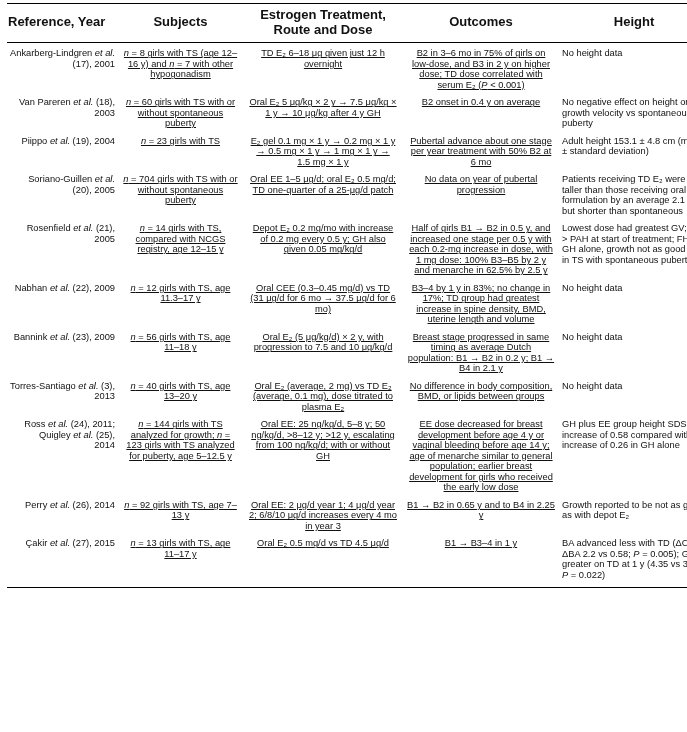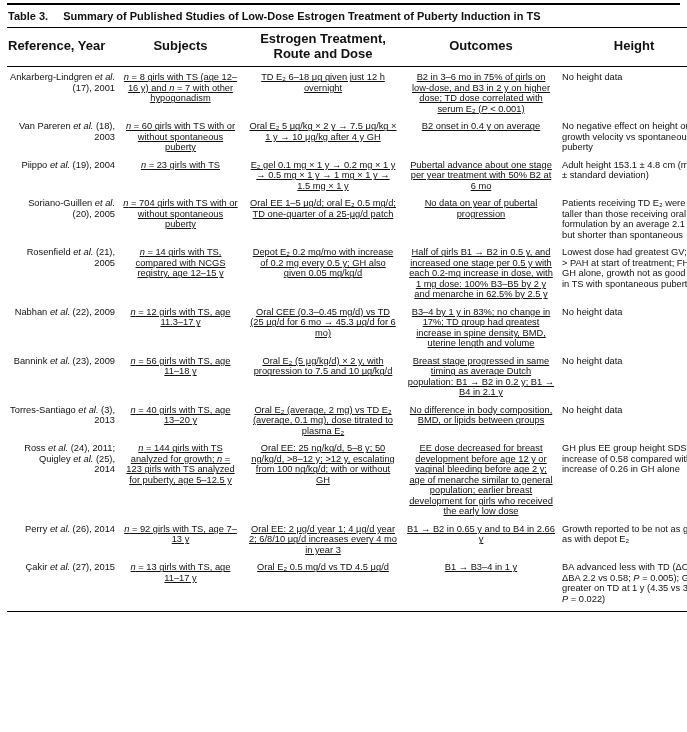--- a/index.html
+++ b/index.html
@@ -40,23 +40,20 @@
   .col2{width:121px;}
   .col3{width:152px;}
   .col4{width:152px;margin-left:13px;}
   .col5{width:142px;}
   i{font-style:italic;}
 </style>
 </head>
 <body>
 
 <div class="page">
-  <div class="caption">
-    <span class="tbl-label">Table 3.</span><span>Summary of Published Studies of Low-Dose Estrogen Treatment of Puberty Induction in TS</span>
-  </div>
   <table class="studies">
     <thead>
       <tr>
           <th class="col1">Reference, Year</th>
           <th class="col2">Subjects</th>
           <th class="col3">Estrogen Treatment,
 Route and Dose</th>
           <th class="col4">Outcomes</th>
           <th class="col5">Height</th>
         </tr>
@@ -93,21 +90,21 @@
         <tr>
           <td class="col1">Rosenfield <i>et al.</i> (21), 2005</td>
           <td class="col2"><i>n</i> = 14 girls with TS, compared with NCGS registry, age 12–15 y</td>
           <td class="col3">Depot E₂ 0.2 mg/mo with increase of 0.2 mg every 0.5 y; GH also given 0.05 mg/kg/d</td>
           <td class="col4">Half of girls B1 → B2 in 0.5 y, and increased one stage per 0.5 y with each 0.2-mg increase in dose, with 1 mg dose: 100% B3–B5 by 2 y and menarche in 62.5% by 2.5 y</td>
           <td class="col5">Lowest dose had greatest GV; FH &gt; PAH at start of treatment; FH &gt; GH alone, growth not as good as in TS with spontaneous puberty</td>
         </tr>
         <tr>
           <td class="col1">Nabhan <i>et al.</i> (22), 2009</td>
           <td class="col2"><i>n</i> = 12 girls with TS, age 11.3–17 y</td>
-          <td class="col3">Oral CEE (0.3–0.45 mg/d) vs TD (25 μg/d for 6 mo → 45.3 μg/d for 6 mo)</td>
+          <td class="col3">Oral CEE (0.3–0.45 mg/d) vs TD (31 μg/d for 6 mo → 37.5 μg/d for 6 mo)</td>
           <td class="col4">B3–4 by 1 y in 83%; no change in 17%; TD group had greatest increase in spine density, BMD, uterine length and volume</td>
           <td class="col5">No height data</td>
         </tr>
         <tr>
           <td class="col1">Bannink <i>et al.</i> (23), 2009</td>
           <td class="col2"><i>n</i> = 56 girls with TS, age 11–18 y</td>
           <td class="col3">Oral E₂ (5 μg/kg/d) × 2 y, with progression to 7.5 and 10 μg/kg/d</td>
           <td class="col4">Breast stage progressed in same timing as average Dutch population: B1 → B2 in 0.2 y; B1 → B4 in 2.1 y</td>
           <td class="col5">No height data</td>
         </tr>
@@ -115,28 +112,28 @@
           <td class="col1">Torres-Santiago <i>et al.</i> (3), 2013</td>
           <td class="col2"><i>n</i> = 40 girls with TS, age 13–20 y</td>
           <td class="col3">Oral E₂ (average, 2 mg) vs TD E₂ (average, 0.1 mg), dose titrated to plasma E₂</td>
           <td class="col4">No difference in body composition, BMD, or lipids between groups</td>
           <td class="col5">No height data</td>
         </tr>
         <tr>
           <td class="col1">Ross <i>et al.</i> (24), 2011; Quigley <i>et al.</i> (25), 2014</td>
           <td class="col2"><i>n</i> = 144 girls with TS analyzed for growth; <i>n</i> = 123 girls with TS analyzed for puberty, age 5–12.5 y</td>
           <td class="col3">Oral EE: 25 ng/kg/d, 5–8 y; 50 ng/kg/d, &gt;8–12 y; &gt;12 y, escalating from 100 ng/kg/d; with or without GH</td>
-          <td class="col4">EE dose decreased for breast development before age 12 y or vaginal bleeding before age 2 y; age of menarche similar to general population; earlier breast development for girls who received the early low dose</td>
+          <td class="col4">EE dose decreased for breast development before age 4 y or vaginal bleeding before age 14 y; age of menarche similar to general population; earlier breast development for girls who received the early low dose</td>
           <td class="col5">GH plus EE group height SDS increase of 0.58 compared with increase of 0.26 in GH alone</td>
         </tr>
         <tr>
           <td class="col1">Perry <i>et al.</i> (26), 2014</td>
           <td class="col2"><i>n</i> = 92 girls with TS, age 7–13 y</td>
           <td class="col3">Oral EE: 2 μg/d year 1; 4 μg/d year 2; 6/8/10 μg/d increases every 4 mo in year 3</td>
-          <td class="col4">B1 → B2 in 0.65 y and to B4 in 2.66 y</td>
+          <td class="col4">B1 → B2 in 0.65 y and to B4 in 2.25 y</td>
           <td class="col5">Growth reported to be not as good as with depot E₂</td>
         </tr>
         <tr>
           <td class="col1">Çakir <i>et al.</i> (27), 2015</td>
           <td class="col2"><i>n</i> = 13 girls with TS, age 11–17 y</td>
           <td class="col3">Oral E₂ 0.5 mg/d vs TD 4.5 μg/d</td>
           <td class="col4">B1 → B3–4 in 1 y</td>
           <td class="col5">BA advanced less with TD (ΔCA/ΔBA 2.2 vs 0.58; <i>P</i> = 0.005); GV greater on TD at 1 y (4.35 vs 3.8; <i>P</i> = 0.022)</td>
         </tr>
       </tbody>

